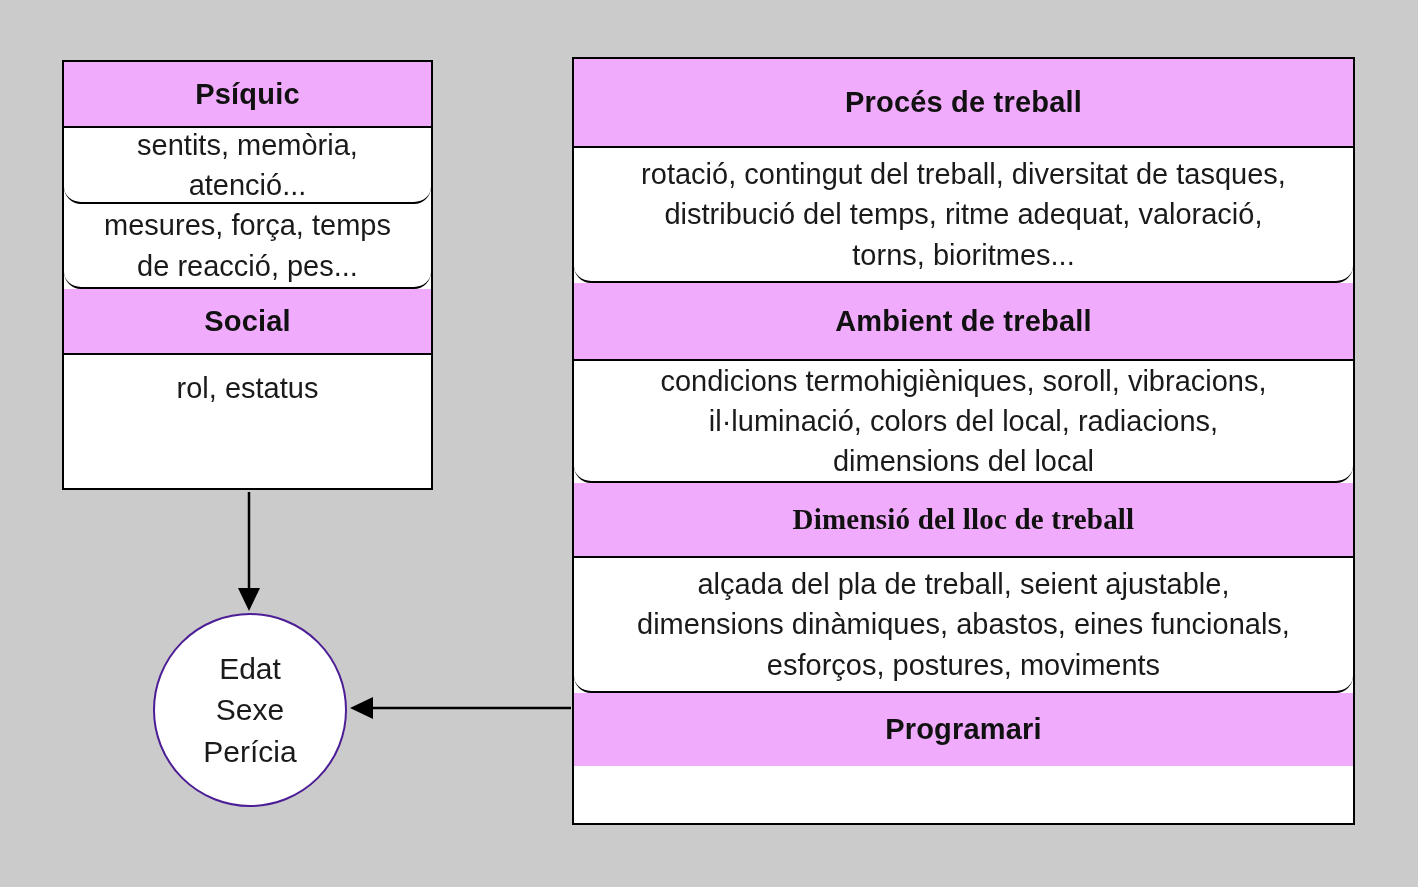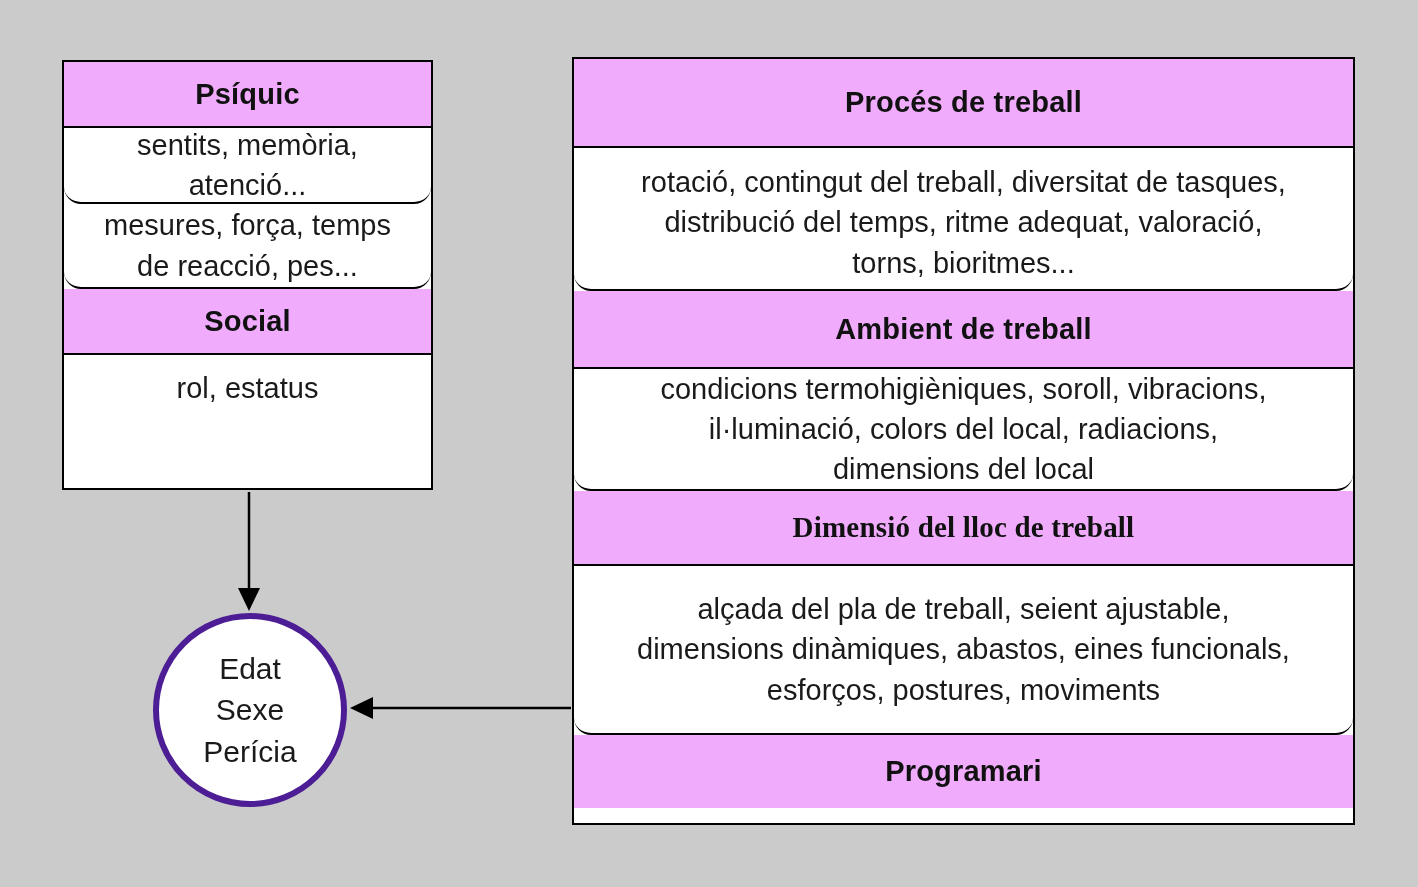--- a/index.html
+++ b/index.html
@@ -50,21 +50,21 @@
   #right-table { left: 572px; top: 57px;  width: 783px; height: 768px; }
 
   #circle {
     position: absolute;
     left: 153px;
     top: 613px;
     width: 194px;
     height: 194px;
     border-radius: 50%;
     background: #ffffff;
-    border: 6px solid #4c1d95;
+    border: 2px solid #4c1d95;
     box-sizing: border-box;
     display: flex;
     align-items: center;
     justify-content: center;
     text-align: center;
     white-space: pre-line;
     font-size: 30px;
     line-height: 1.37;
     color: #1a1a1a;
   }
@@ -84,29 +84,29 @@
   <div class="row cell" style="height: 76px;">sentits, memòria,
 atenció...</div>
   <div class="row cell" style="height: 85px;">mesures, força, temps
 de reacció, pes...</div>
   <div class="row hdr" style="height: 66px;">Social</div>
   <div class="row cell" style="height: 67px;">rol, estatus</div>
 </div>
 
 <div id="right-table" class="box-table">
   <div class="row hdr" style="height: 89px;">Procés de treball</div>
-  <div class="row cell" style="height: 135px; margin-top: 8px;">rotació, contingut del treball, diversitat de tasques,
+  <div class="row cell" style="height: 135px;">rotació, contingut del treball, diversitat de tasques,
 distribució del temps, ritme adequat, valoració,
 torns, bioritmes...</div>
   <div class="row hdr" style="height: 78px;">Ambient de treball</div>
   <div class="row cell" style="height: 122px;">condicions termohigièniques, soroll, vibracions,
 il·luminació, colors del local, radiacions,
 dimensions del local</div>
   <div class="row hdr" style="height: 75px; font-family: Liberation Serif, serif;">Dimensió del lloc de treball</div>
-  <div class="row cell" style="height: 169px;">alçada del pla de treball, seient ajustable,
+  <div class="row cell" style="height: 135px;">alçada del pla de treball, seient ajustable,
 dimensions dinàmiques, abastos, eines funcionals,
 esforços, postures, moviments</div>
   <div class="row hdr" style="height: 73px;">Programari</div>
 </div>
 
 <div id="circle">Edat
 Sexe
 Perícia</div>
 
 <svg id="arrow-layer" viewBox="0 0 1418 887" xmlns="http://www.w3.org/2000/svg">

